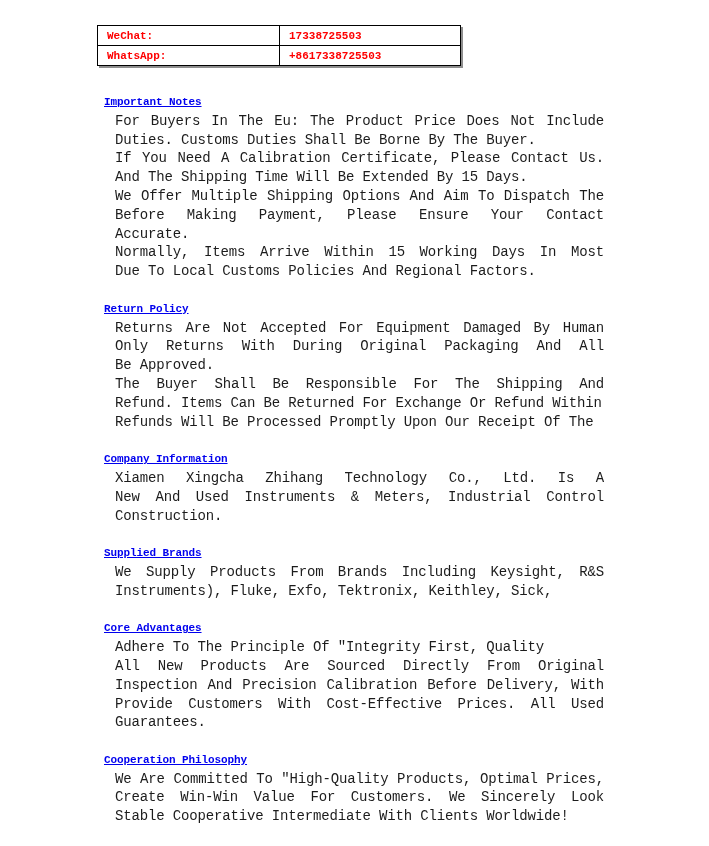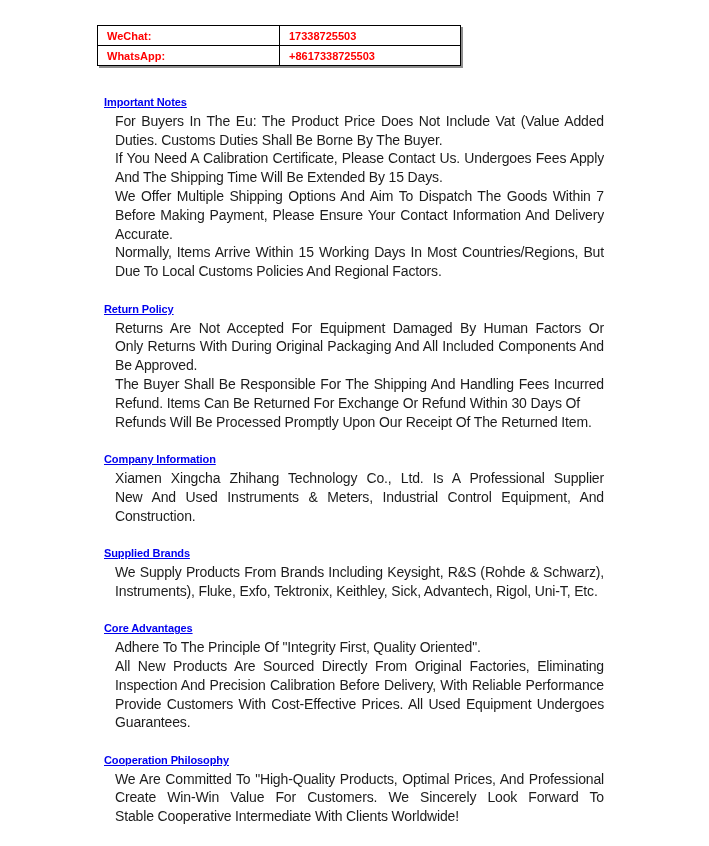--- a/index.html
+++ b/index.html
@@ -8,21 +8,21 @@
     --contact-color:#fe0000;
     --border-color:#000000;
     --shadow-color:#8e8e8e;
   }
   html,body{margin:0;padding:0;background:#ffffff;}
   .page{
     position:relative;
     width:709px;height:846px;
     background:#ffffff;
     overflow:hidden;
-    font-family:Liberation Sans, sans-serif;
+    font-family:Liberation Mono, monospace;
   }
   .contact-table{
     position:absolute;left:97px;top:25px;
     border-collapse:collapse;
     box-shadow:2px 2px 0 var(--shadow-color);
     background:#ffffff;
   }
   .contact-table td{
     border:1px solid var(--border-color);
     height:19px;

